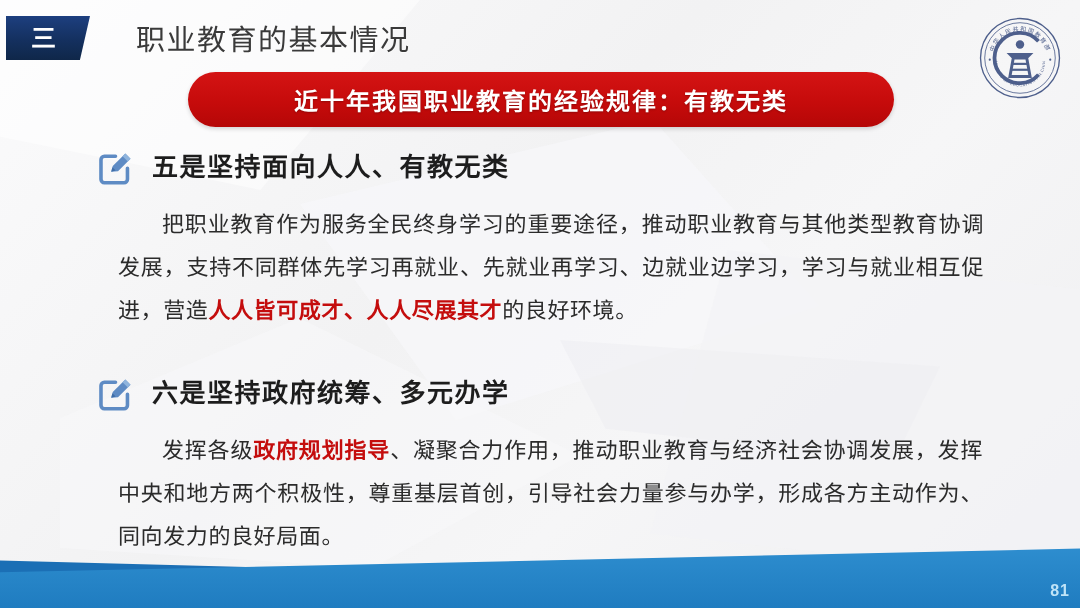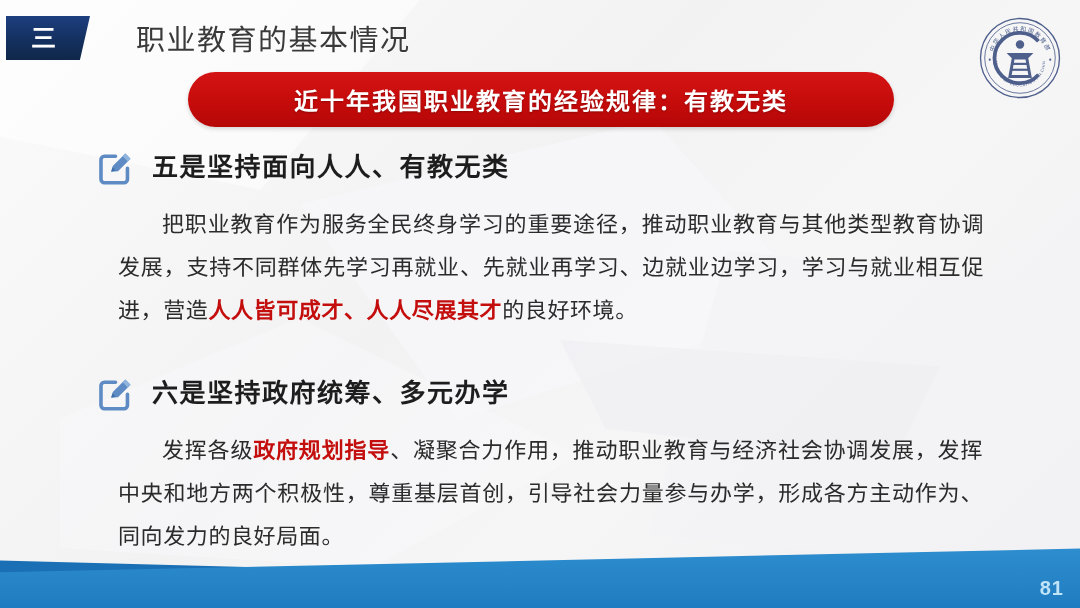--- a/index.html
+++ b/index.html
@@ -160,23 +160,23 @@
     clip-path: polygon(0 34%, 100% 74%, 100% 100%, 0 100%);
   }
   .wave-front {
     position: absolute;
     left: 0; right: 0; bottom: 0; height: 66px;
     background: linear-gradient(180deg,#2f8fd0 0%, #1f7cc0 100%);
     clip-path: polygon(0 46%, 100% 10%, 100% 100%, 0 100%);
   }
   .page-number {
     position: absolute;
-    right: 16px; bottom: 8px;
+    right: 10px; bottom: 8px;
     color: #bfe3f7;
-    font-size: 20px;
+    font-size: 16px;
     font-weight: 700;
     letter-spacing: 1px;
   }
 </style>
 </head>
 <body>
 
 <div class="slide">
 
   <div class="facets">

